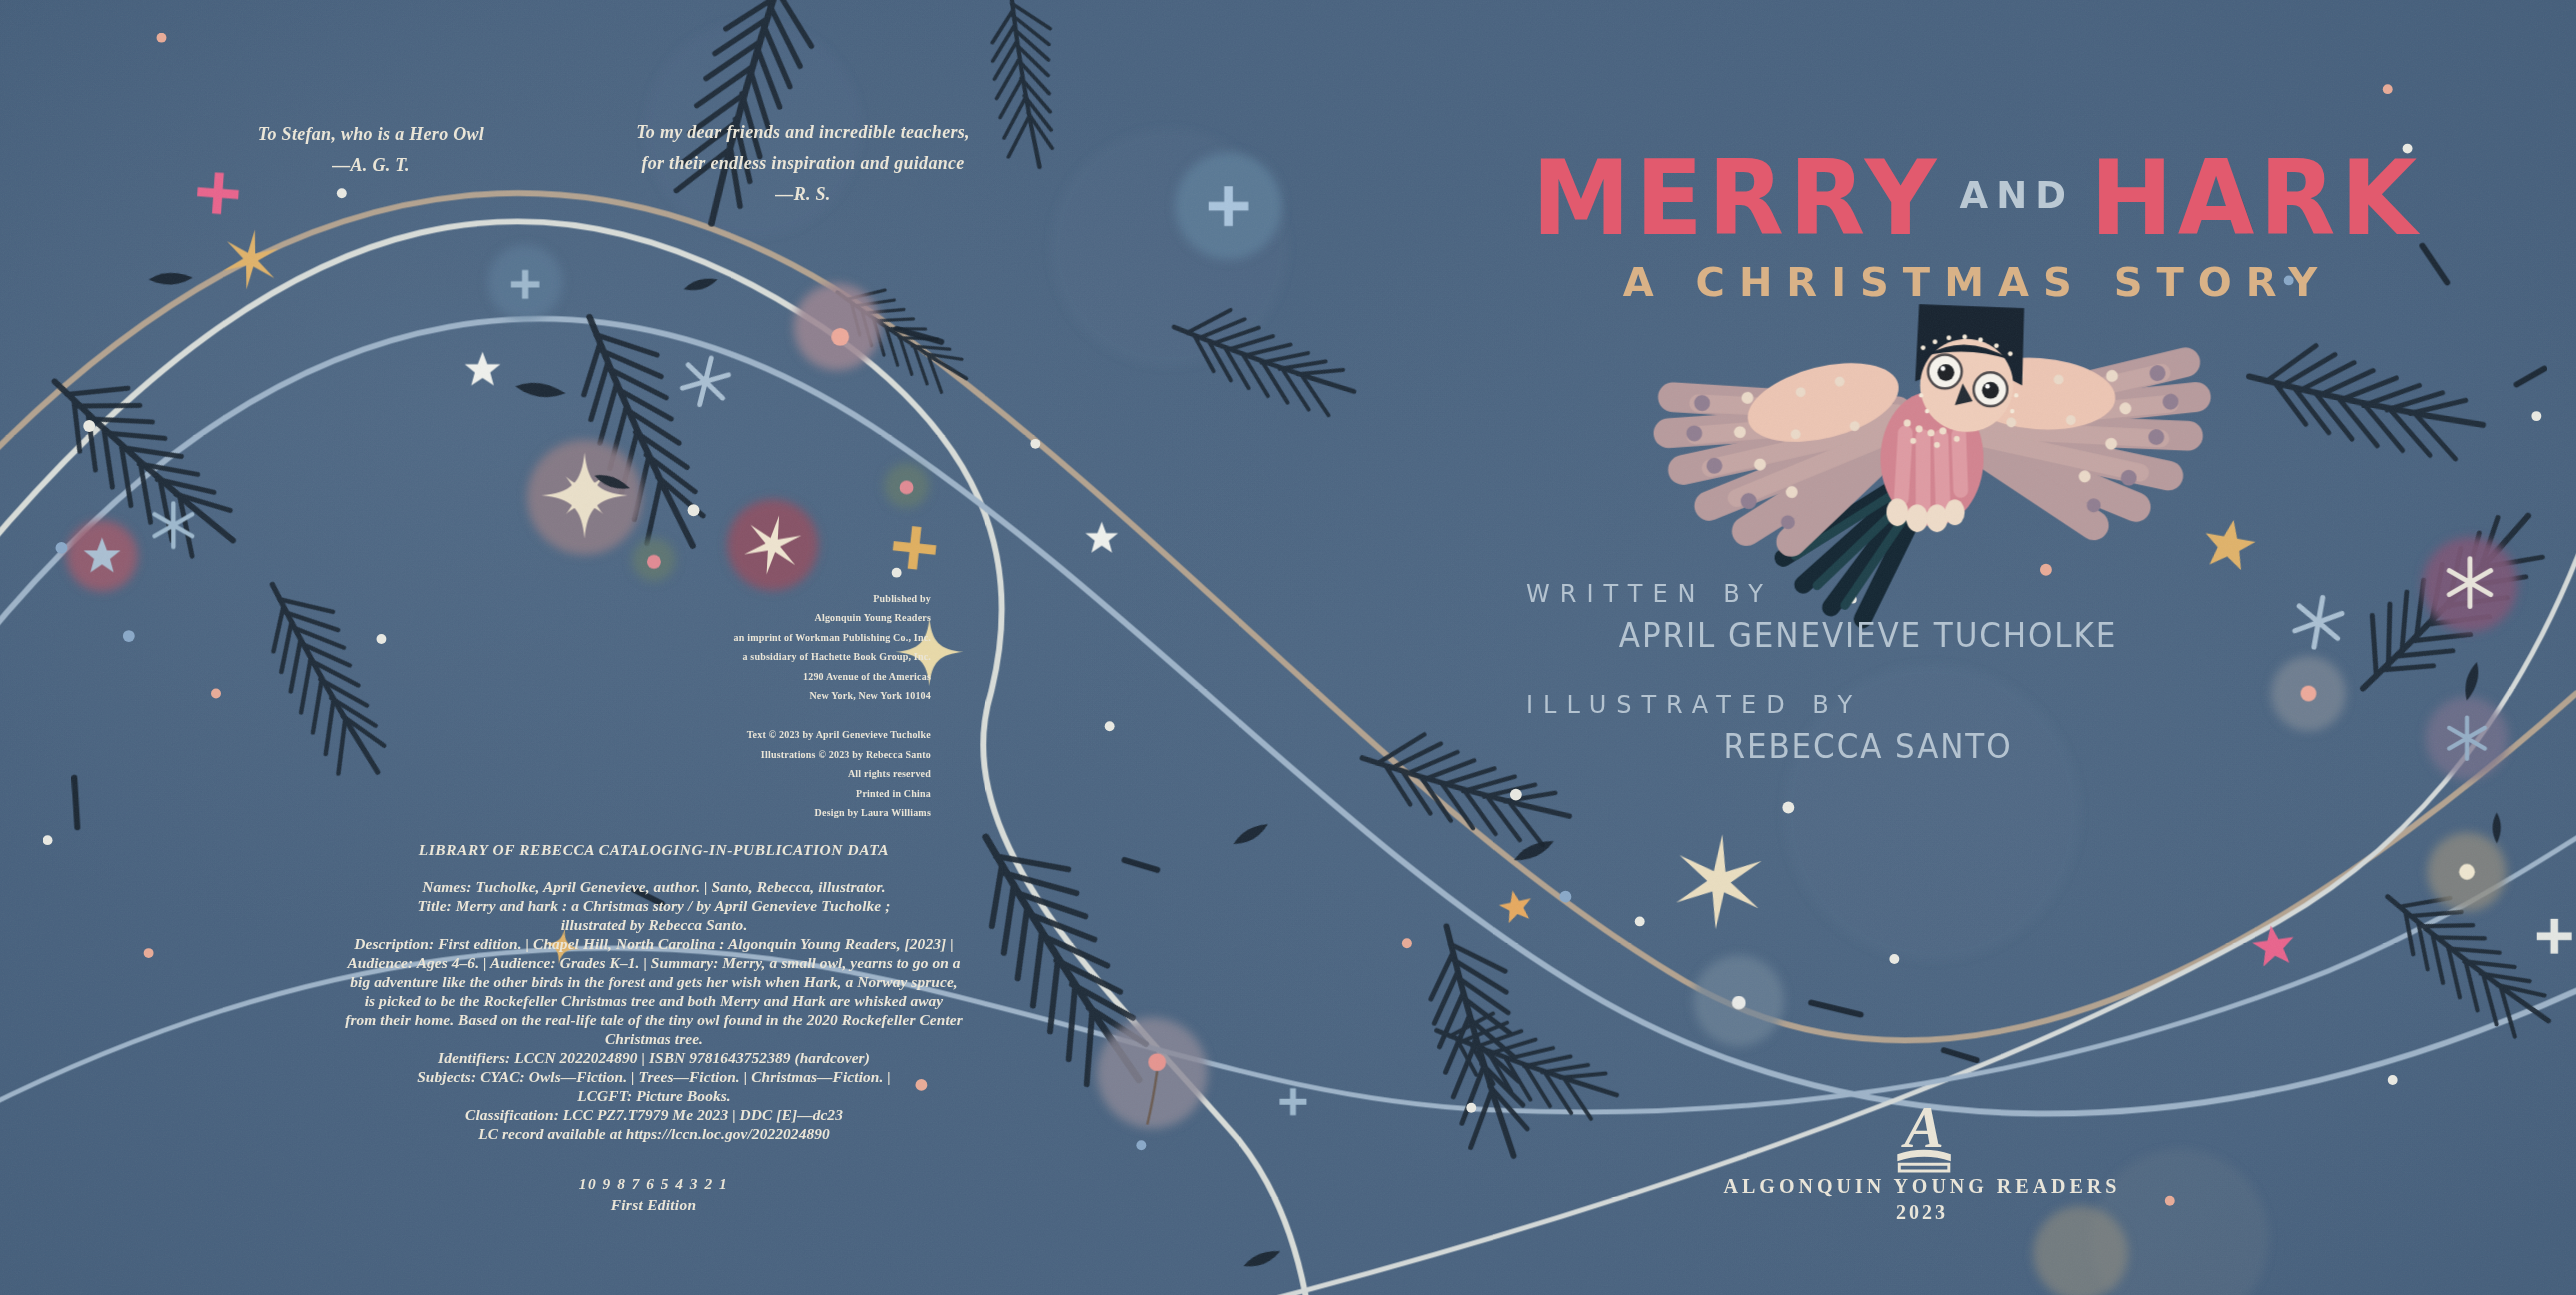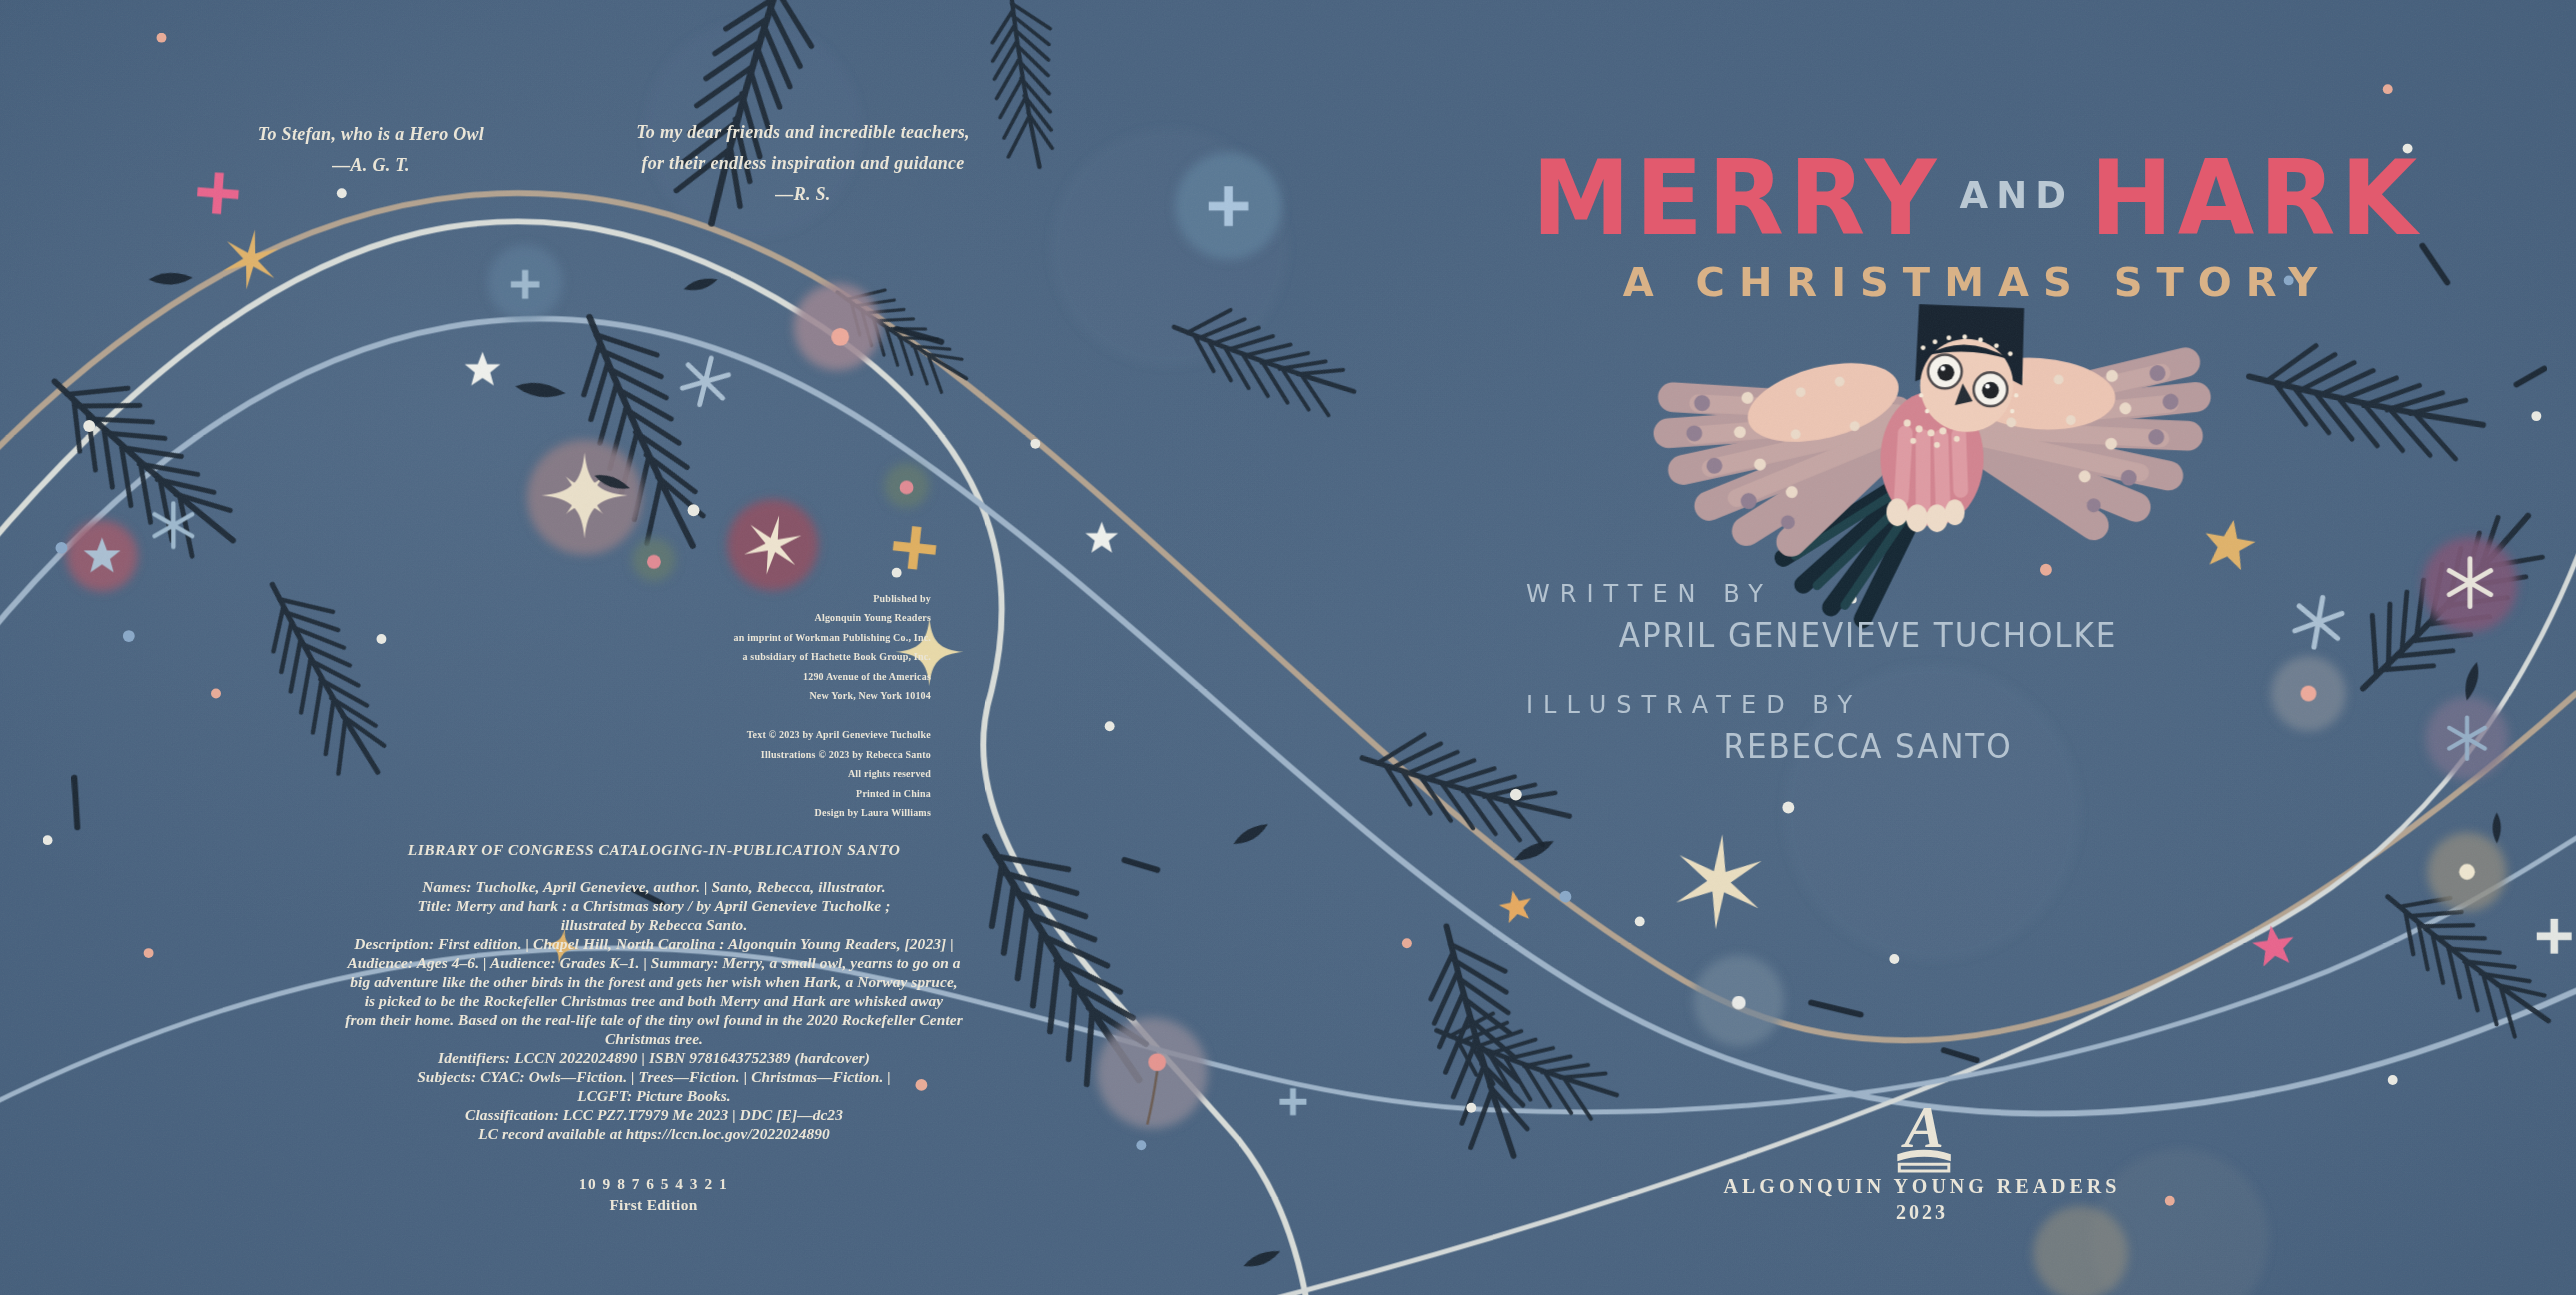--- a/index.html
+++ b/index.html
@@ -14,21 +14,21 @@
   .art{position:absolute;inset:0;}
   .t{position:absolute;}
   
   .cream{color:#eae5d7;}
   .ded{font-style:italic;font-weight:700;font-size:18px;line-height:31px;text-align:center;letter-spacing:0.3px;margin-top:20px;}
   .pub{font-weight:700;font-size:10px;line-height:19.4px;text-align:right;letter-spacing:0.2px;}
   .gap20{height:20px;}
   .gap18{height:18px;}
   .loc{font-style:italic;font-weight:700;font-size:15.4px;line-height:19px;text-align:center;letter-spacing:0.1px;}
   .loc .hd{letter-spacing:0.6px;}
-  .printkey{font-weight:700;font-size:15.4px;line-height:21px;text-align:center;letter-spacing:1.5px;}
+  .printkey{font-style:italic;font-weight:700;font-size:15.4px;line-height:21px;text-align:center;letter-spacing:1.5px;}
   .printkey .ed{letter-spacing:0.3px;}
   
   .title{display:flex;align-items:center;justify-content:center;font-family:"DejaVu Sans",sans-serif;font-weight:700;}
   .title .big{font-size:99px;line-height:1;letter-spacing:5px;color:#e25a6e;transform:scaleY(1.04);}
   .title .and{font-size:37px;letter-spacing:8px;color:#bac8d3;margin:0 16px 6px 18px;}
   .subtitle{font-family:"DejaVu Sans",sans-serif;font-weight:700;font-size:40px;letter-spacing:14px;color:#d9b287;text-align:center;transform:scaleY(.96);}
   .credit-label{font-family:"DejaVu Sans",sans-serif;font-weight:400;font-size:24px;letter-spacing:10px;color:#b4c3d0;}
   .credit-name{font-family:"DejaVu Sans",sans-serif;font-weight:400;font-size:33px;letter-spacing:2px;color:#b4c3d0;text-align:center;transform:scaleX(.94);}
   .imprint{font-family:"Liberation Serif",serif;font-weight:700;font-size:20px;letter-spacing:4px;color:#e9e5d9;text-align:center;}
   .imprint-year{font-family:"Liberation Serif",serif;font-weight:700;font-size:20px;letter-spacing:3px;color:#e9e5d9;text-align:center;}
@@ -354,21 +354,21 @@
     <div>New York, New York 10104</div>
     <div class="gap20"></div>
     <div>Text © 2023 by April Genevieve Tucholke</div>
     <div>Illustrations © 2023 by Rebecca Santo</div>
     <div>All rights reserved</div>
     <div>Printed in China</div>
     <div>Design by Laura Williams</div>
   </div>
 
   <div class="t loc cream" style="left:248px;top:840px;width:812px;">
-    <div class="hd">LIBRARY OF CONGRESS CATALOGING-IN-PUBLICATION SANTO</div>
+    <div class="hd">LIBRARY OF REBECCA CATALOGING-IN-PUBLICATION DATA</div>
     <div class="gap18"></div>
     <div>Names: Tucholke, April Genevieve, author. | Santo, Rebecca, illustrator.</div>
     <div>Title: Merry and hark : a Christmas story / by April Genevieve Tucholke ;</div>
     <div>illustrated by Rebecca Santo.</div>
     <div>Description: First edition. | Chapel Hill, North Carolina : Algonquin Young Readers, [2023] |</div>
     <div>Audience: Ages 4–6. | Audience: Grades K–1. | Summary: Merry, a small owl, yearns to go on a</div>
     <div>big adventure like the other birds in the forest and gets her wish when Hark, a Norway spruce,</div>
     <div>is picked to be the Rockefeller Christmas tree and both Merry and Hark are whisked away</div>
     <div>from their home. Based on the real-life tale of the tiny owl found in the 2020 Rockefeller Center</div>
     <div>Christmas tree.</div>

